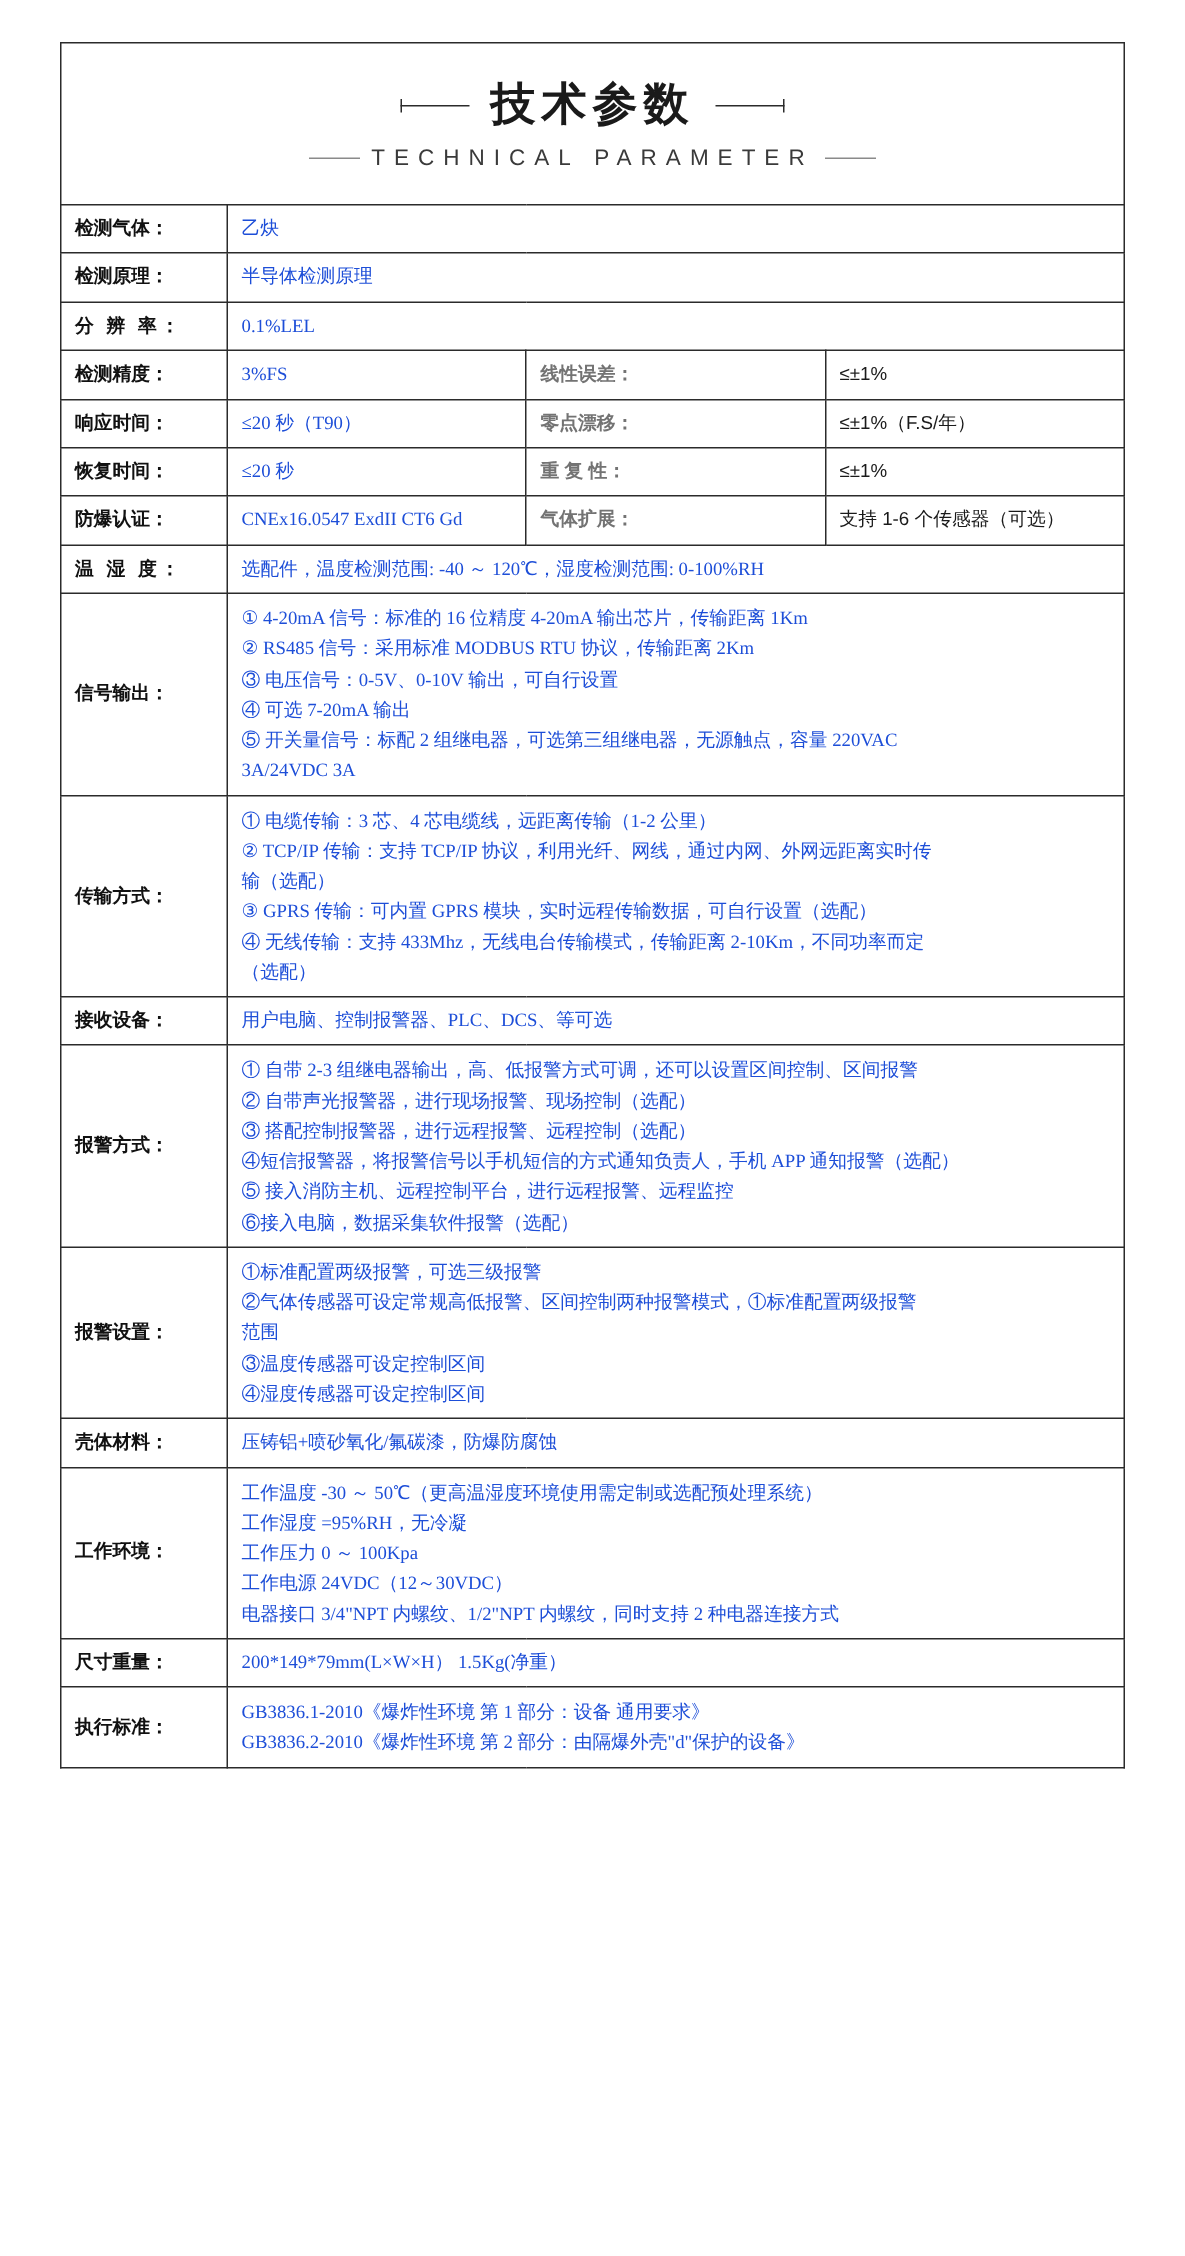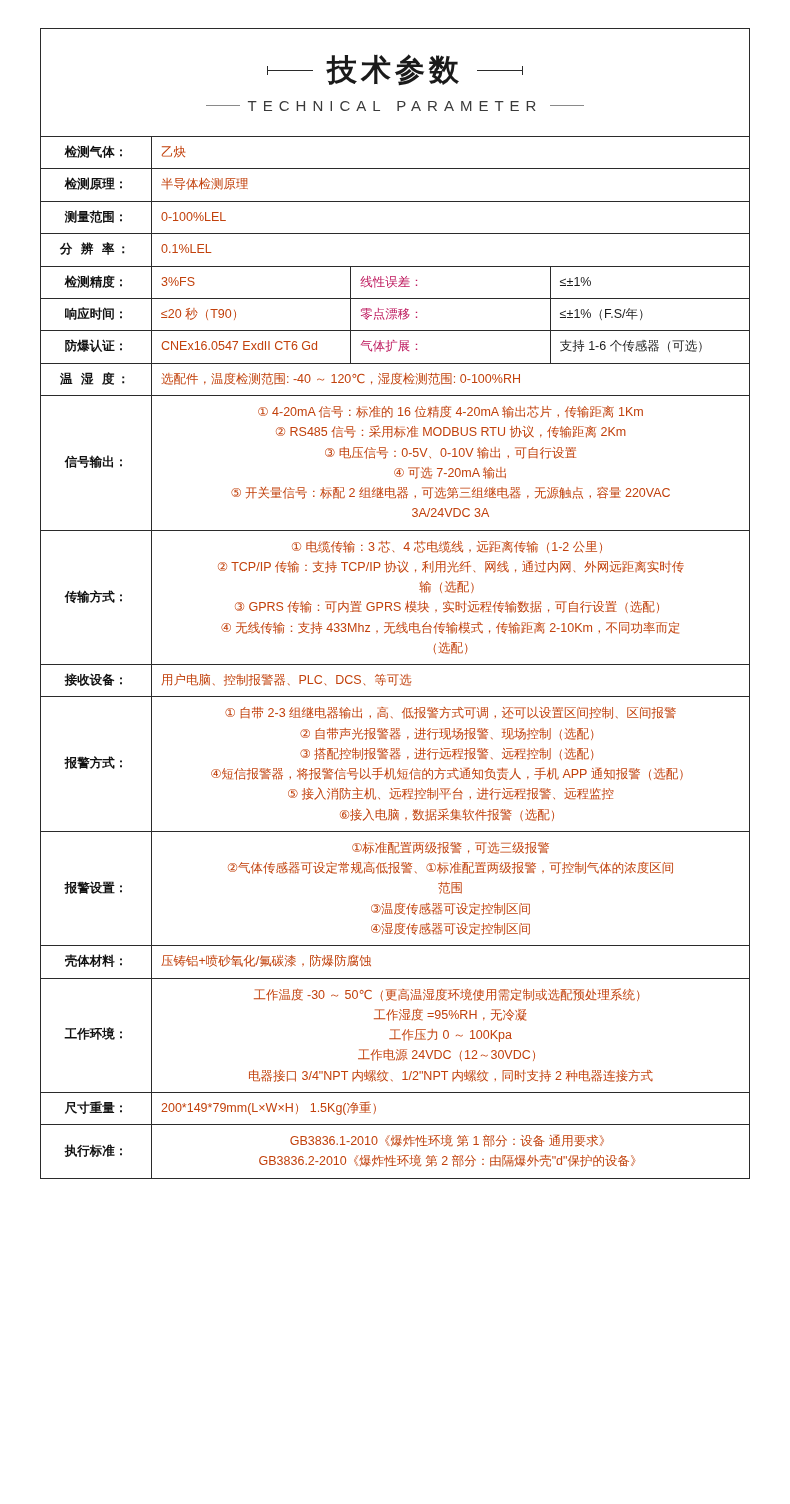--- a/index.html
+++ b/index.html
@@ -98,30 +98,31 @@
   }
   td.label {
     width: 92px;
     font-weight: bold;
     color: #111;
     white-space: nowrap;
     letter-spacing: 0px;
   }
   td.label.spaced { letter-spacing: 2.5px; }
   td.value {
-    color: #c2410c;
+    color: #1d4ed8;
+    font-family: Liberation Serif, serif;
   }
   td.label2 {
     width: 92px;
-    font-weight: normal;
-    color: #be185d;
+    font-weight: bold;
+    color: #737373;
     white-space: nowrap;
   }
   td.value2 { color: #1a1a1a; }
-  td.top { vertical-align: top; text-align: center; }
+  td.top { vertical-align: top; }
   .lines p {
     margin: 0;
     line-height: 1.62;
   }
 </style>
 </head>
 <body>
 
 <div class="page">
 
@@ -142,38 +143,40 @@
     <tbody id="spec-body">
         <tr>
           <td class="label top">检测气体：</td>
           <td class="value" colspan="3">乙炔</td>
         </tr>
         <tr>
           <td class="label top">检测原理：</td>
           <td class="value" colspan="3">半导体检测原理</td>
         </tr>
         <tr>
-          <td class="label top">测量范围：</td>
-          <td class="value" colspan="3">0-100%LEL</td>
-        </tr>
-        <tr>
           <td class="label top spaced">分 辨 率：</td>
           <td class="value" colspan="3">0.1%LEL</td>
         </tr>
         <tr>
           <td class="label top">检测精度：</td>
           <td class="value">3%FS</td>
           <td class="label2">线性误差：</td>
           <td class="value2">≤±1%</td>
         </tr>
         <tr>
           <td class="label top">响应时间：</td>
           <td class="value">≤20 秒（T90）</td>
           <td class="label2">零点漂移：</td>
           <td class="value2">≤±1%（F.S/年）</td>
+        </tr>
+        <tr>
+          <td class="label top">恢复时间：</td>
+          <td class="value">≤20 秒</td>
+          <td class="label2">重 复 性：</td>
+          <td class="value2">≤±1%</td>
         </tr>
         <tr>
           <td class="label top">防爆认证：</td>
           <td class="value">CNEx16.0547        ExdII CT6 Gd</td>
           <td class="label2">气体扩展：</td>
           <td class="value2">支持 1-6 个传感器（可选）</td>
         </tr>
         <tr>
           <td class="label top spaced">温 湿 度：</td>
           <td class="value" colspan="3">选配件，温度检测范围: -40 ～ 120℃，湿度检测范围: 0-100%RH</td>
@@ -212,21 +215,21 @@
             <p>③ 搭配控制报警器，进行远程报警、远程控制（选配）</p>
             <p>④短信报警器，将报警信号以手机短信的方式通知负责人，手机 APP 通知报警（选配）</p>
             <p>⑤ 接入消防主机、远程控制平台，进行远程报警、远程监控</p>
             <p>⑥接入电脑，数据采集软件报警（选配）</p>
           </td>
         </tr>
         <tr>
           <td class="label top">报警设置：</td>
           <td class="value top lines" colspan="3">
             <p>①标准配置两级报警，可选三级报警</p>
-            <p>②气体传感器可设定常规高低报警、①标准配置两级报警，可控制气体的浓度区间</p>
+            <p>②气体传感器可设定常规高低报警、区间控制两种报警模式，①标准配置两级报警</p>
             <p>范围</p>
             <p>③温度传感器可设定控制区间</p>
             <p>④湿度传感器可设定控制区间</p>
           </td>
         </tr>
         <tr>
           <td class="label top">壳体材料：</td>
           <td class="value" colspan="3">压铸铝+喷砂氧化/氟碳漆，防爆防腐蚀</td>
         </tr>
         <tr>

